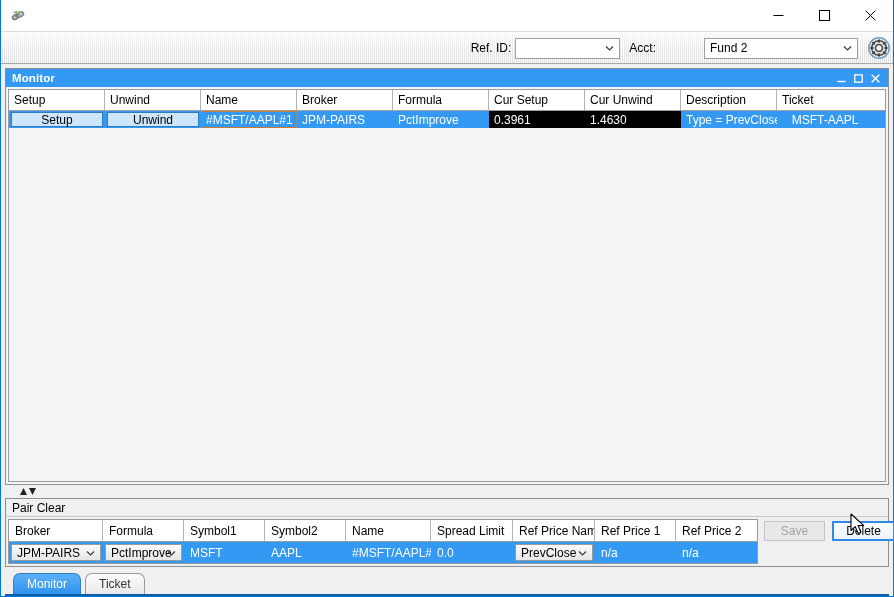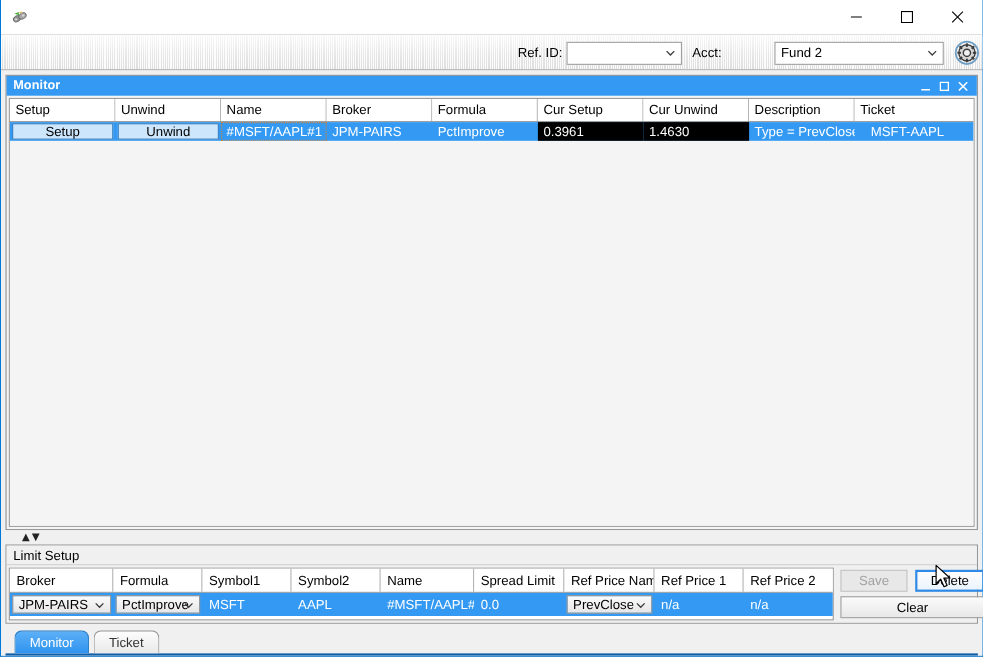--- a/index.html
+++ b/index.html
@@ -576,21 +576,21 @@
     </div>
 
     <div class="splitter">
       <svg width="26" height="9" viewBox="0 0 26 9">
         <polygon points="1,8 8,8 4.5,1" fill="#222"></polygon>
         <polygon points="10,1 17,1 13.5,8" fill="#222"></polygon>
       </svg>
     </div>
 
     <div class="pair-setup">
-      <div class="ps-title">Limit Setup</div>
+      <div class="ps-title">Pair Clear</div>
       <div class="ps-body">
         <div class="ps-grid">
           <div class="ps-head">
             <div class="ps-hcell" style="width:94px">Broker</div>
             <div class="ps-hcell" style="width:81px">Formula</div>
             <div class="ps-hcell" style="width:81px">Symbol1</div>
             <div class="ps-hcell" style="width:81px">Symbol2</div>
             <div class="ps-hcell" style="width:85px">Name</div>
             <div class="ps-hcell" style="width:82px">Spread Limit</div>
             <div class="ps-hcell" style="width:82px">Ref Price Name</div>
@@ -635,21 +635,20 @@
             <div class="ps-cell" style="width:81px">n/a</div>
             <div class="ps-cell" style="width:81px">n/a</div>
           </div>
         </div>
 
         <div class="ps-buttons">
           <div class="ps-btn-row">
             <button class="btn disabled" id="save-button">Save</button>
             <button class="btn focused" id="delete-button">Delete</button>
           </div>
-          <button class="btn" id="clear-button">Clear</button>
         </div>
       </div>
     </div>
 
     <div class="tabstrip">
       <div class="tab active">Monitor</div>
       <div class="tab inactive">Ticket</div>
     </div>
 
   </div>

